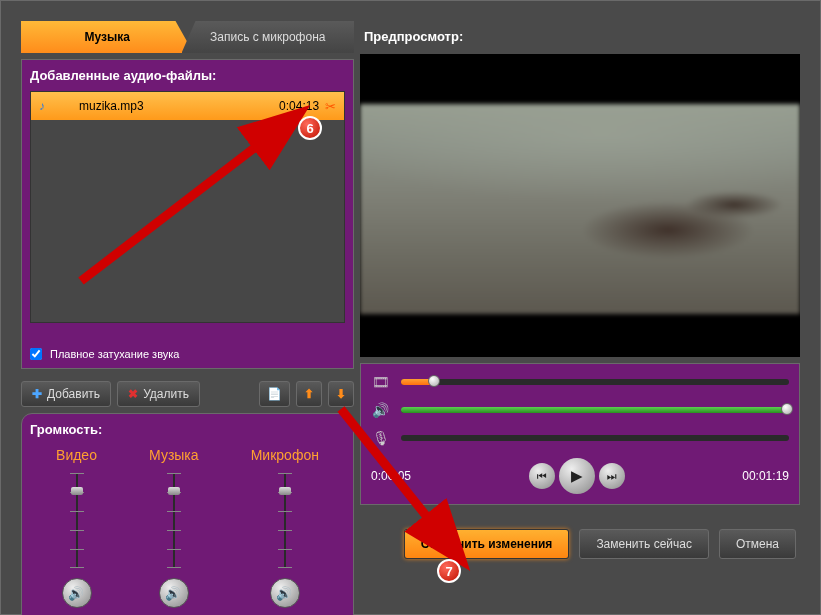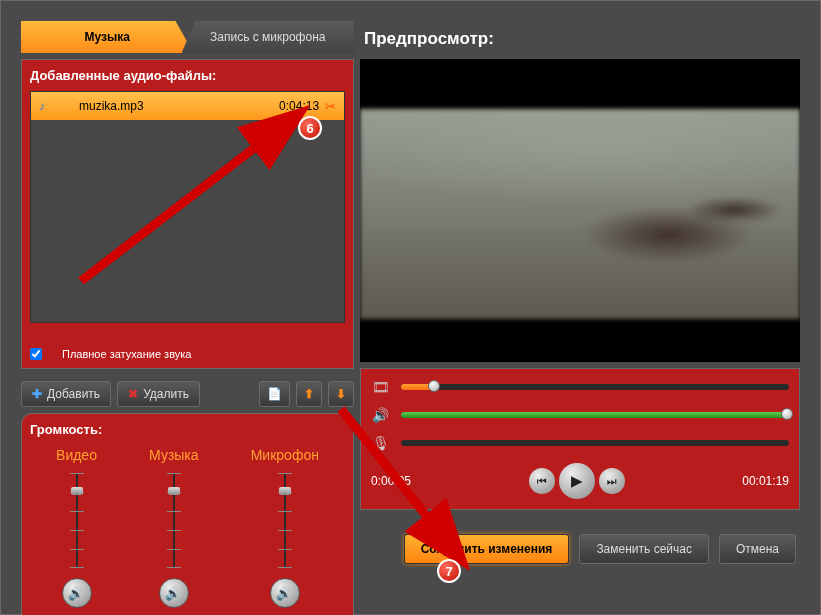--- a/index.html
+++ b/index.html
@@ -7,52 +7,52 @@
   .app { background: #4a4a4a; border: 1px solid #6a6a6a; width: 821px; height: 615px; padding: 20px; position: relative; }
   .row { display: flex; gap: 6px; }
   .left-col { width: 360px; display: flex; flex-direction: column; gap: 6px; }
   .right-col { width: 440px; display: flex; flex-direction: column; gap: 6px; }
   
   .tabs { display: flex; height: 32px; position: relative; }
   .tab { flex: 1; display: flex; align-items: center; justify-content: center; font-size: 12px; color: #ddd; cursor: pointer; position: relative; }
   .tab.active { background: linear-gradient(#ffb938, #ff8c1a); color: #000; font-weight: bold; clip-path: polygon(0 0, calc(100% - 18px) 0, 100% 100%, 0 100%); }
   .tab.inactive { background: linear-gradient(#5a5a5a, #444); clip-path: polygon(14px 0, 100% 0, 100% 100%, 0 100%); margin-left: -12px; }
   
-  .panel { background: #b91c1c; border: 1px solid #6a6a6a; padding: 8px; }
+  .panel { background: #701a75; border: 1px solid #6a6a6a; padding: 8px; }
   .panel-title { color: #fff; font-size: 13px; font-weight: bold; margin-bottom: 8px; }
   
   .audio-list-panel { height: 310px; display: flex; flex-direction: column; }
   .audio-list { flex: 1; background: #474747; border: 1px solid #333; overflow: hidden; }
   .audio-item { display: flex; align-items: center; height: 28px; padding: 0 8px; background: linear-gradient(#ffc04d, #ff9a1a); color: #000; font-size: 12px; }
   .audio-item .note { color: #3a7fd6; margin-right: 6px; }
   .audio-item .name { flex: 1; margin-left: 28px; }
   .audio-item .dur { margin-right: 6px; }
   .audio-item .scissors { color: #ff5500; font-size: 13px; }
   
-  .fade-row { display: flex; align-items: center; margin-top: 25px; color: #fff; font-size: 11px; gap: 20px; }
+  .fade-row { display: flex; align-items: center; margin-top: 25px; color: #fff; font-size: 11px; gap: 8px; }
   .fade-row input { width: 12px; height: 12px; }
   
   .toolbar { display: flex; gap: 6px; margin-top: 6px; }
   .btn { background: linear-gradient(#5a5a5a, #3a3a3a); border: 1px solid #6a6a6a; border-radius: 3px; color: #ddd; font-size: 12px; padding: 5px 10px; display: flex; align-items: center; gap: 5px; cursor: pointer; }
   .btn.small { padding: 5px 7px; }
   .spacer { flex: 1; }
   .plus { color: #4da6ff; font-weight: bold; }
   .x { color: #e03030; font-weight: bold; }
   
   .volume-panel { height: 215px; border-radius: 11px; }
   .vol-row { display: flex; justify-content: space-around; margin-top: 10px; }
   .vol-col { display: flex; flex-direction: column; align-items: center; gap: 10px; }
   .vol-label { color: #ffa030; font-size: 14px; }
   .vslider { width: 20px; height: 95px; position: relative; }
   .vtrack { position: absolute; left: 9px; top: 0; width: 2px; height: 95px; background: #2a2a2a; }
   .vtick { position: absolute; width: 14px; height: 1px; background: #888; left: 3px; }
   .vthumb { position: absolute; left: 4px; width: 12px; height: 8px; background: linear-gradient(#ddd, #888); border-radius: 2px; }
   .spk-btn { width: 30px; height: 30px; border-radius: 15px; background: radial-gradient(circle at 35% 30%, #eee, #888); border: 1px solid #555; display: flex; align-items: center; justify-content: center; font-size: 13px; color: #222; cursor: pointer; }
   
-  .preview-title { color: #fff; font-size: 17px; font-weight: bold; padding: 8px 0 4px 4px; }
+  .preview-title { color: #fff; font-size: 13px; font-weight: bold; padding: 8px 0 4px 4px; }
   .preview { width: 440px; height: 303px; background: #000; position: relative; overflow: hidden; }
   .preview-inner { position: absolute; top: 50px; left: 0; right: 0; height: 210px;
     background:
       radial-gradient(ellipse 120px 40px at 70% 60%, rgba(60,45,38,0.95), transparent 72%),
       radial-gradient(ellipse 65px 18px at 85% 48%, rgba(55,42,35,0.9), transparent 75%),
       radial-gradient(ellipse 350px 80px at 55% 15%, rgba(158,165,152,0.6), transparent 82%),
       linear-gradient(180deg, #969d90 0%, #8a9086 20%, #7e7f75 45%, #6e6d63 70%, #5c584f 100%);
     filter: blur(2px);
   }
   

